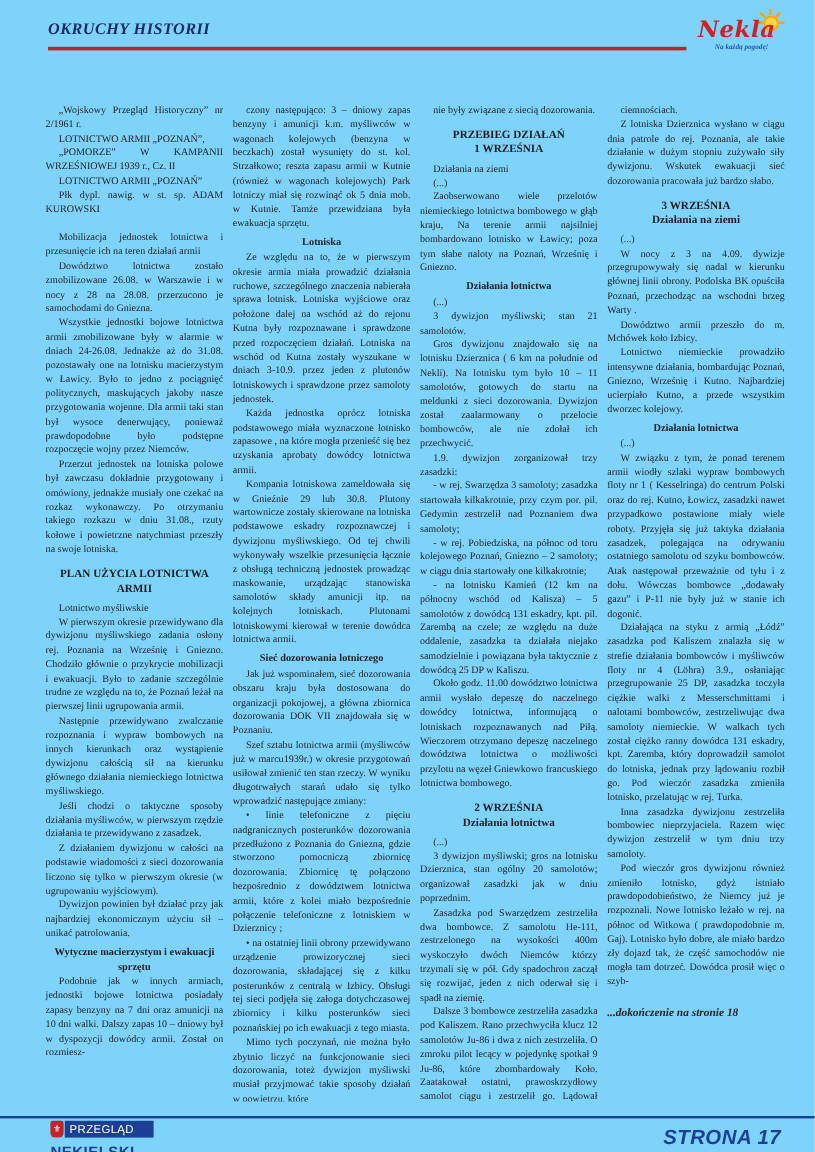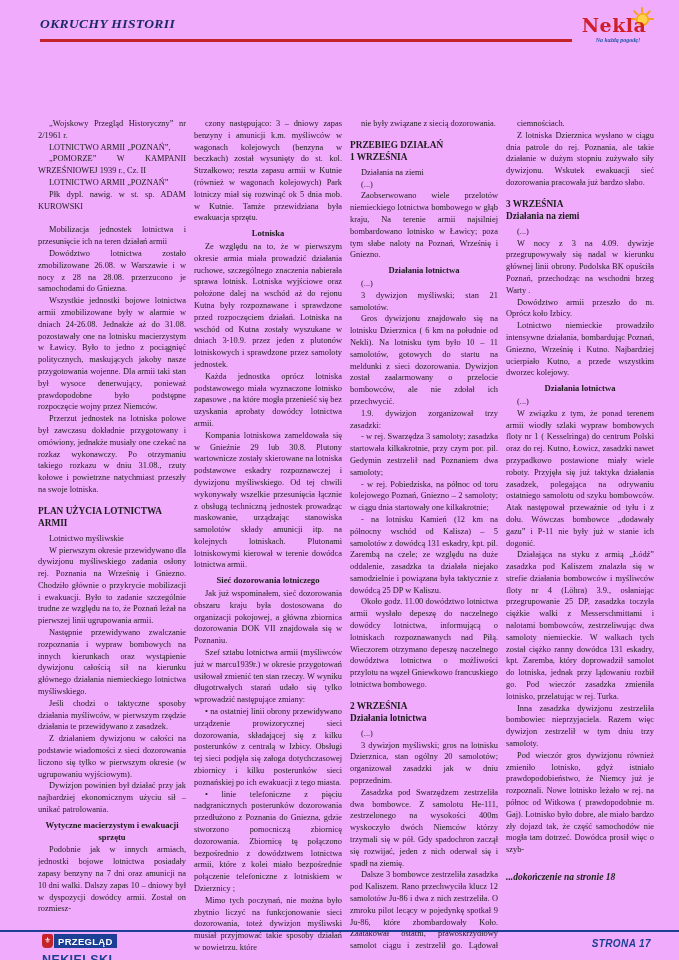--- a/index.html
+++ b/index.html
@@ -1,58 +1,58 @@
 <!DOCTYPE html>
 <html><head>
 <meta charset="utf-8">
 <style>
   html,body{margin:0;padding:0;background:#e9e9e9;}
-  .page{position:relative;width:679px;height:960px;background:#f0abfc;margin:0 auto;
+  .page{position:relative;width:679px;height:960px;background:#7dd3fc;margin:0 auto;
         font-family:"Liberation Serif","DejaVu Serif",serif;color:#1d1d1d;overflow:hidden;}
   
   .kicker{position:absolute;left:40px;top:16px;font-size:13.5px;font-weight:bold;font-style:italic;
           color:#1b2a66;letter-spacing:.4px;}
   .header-rule{position:absolute;left:40px;top:39px;width:532px;height:3px;background:#c4232a;}
   .nekla-logo{position:absolute;left:575px;top:6px;width:86px;height:42px;}
   .sun-icon{position:absolute;right:6px;top:0;width:26px;height:26px;}
   .sun-core{position:absolute;left:7px;top:7px;width:13px;height:13px;border-radius:50%;
             background:#ffd24a;box-shadow:0 0 0 1.5px #f7a21b inset;}
   .ray{position:absolute;left:12px;top:1px;width:2px;height:6px;background:#f7a21b;border-radius:1px;
        transform-origin:1px 12px;}
   .nekla-word{position:absolute;left:0;top:8px;width:78px;text-align:center;font-size:19px;
-              font-weight:bold;color:#d01f26;letter-spacing:.5px;
+              font-weight:bold;font-style:italic;color:#d01f26;letter-spacing:.5px;
               font-family:"DejaVu Serif",serif;}
   .nekla-tagline{position:absolute;left:0;top:31px;width:86px;text-align:center;font-size:6px;
                  font-weight:bold;font-style:italic;color:#1d57a8;}
   .title{position:absolute;left:0;top:44px;width:100%;margin:0;text-align:center;
          font-size:25px;font-weight:bold;color:#cd2127;letter-spacing:.3px;}
   
   .columns{position:absolute;left:38px;top:86px;width:616px;height:832px;display:flex;gap:8px;}
   .col{width:148px;height:832px;overflow:hidden;font-size:8.4px;line-height:11.8px;
-       text-align:justify;margin-top:32px;}
+       text-align:justify;}
   .col p{margin:0;text-indent:11px;}
-  .col .hb{font-weight:bold;text-align:left;text-indent:0;white-space:pre-line;
+  .col .hb{font-weight:bold;text-align:center;text-indent:0;white-space:pre-line;
            font-size:9.3px;line-height:12.5px;margin:9px 0 3px 0;}
   .col .hc{font-weight:bold;text-align:center;text-indent:0;font-size:8.6px;margin:4px 0 1px 0;}
   .col .gap{height:12px;}
   .col .cont{font-style:italic;font-weight:bold;text-align:left;text-indent:0;
              font-size:9.5px;margin-top:16px;color:#222;}
   
   .footer-rule{position:absolute;left:0px;top:930px;width:679px;height:2px;background:#1b3f94;}
   .footer-logo{position:absolute;left:42px;top:934px;}
   .crest-icon{display:inline-block;vertical-align:top;width:11px;height:14px;background:#c4232a;
               border-radius:2px 2px 4px 4px;color:#fff;font-size:8px;line-height:14px;
               text-align:center;margin-right:1px;}
   .przeglad{display:inline-block;vertical-align:top;background:#1b3f94;color:#fff;
-            font-family:"Liberation Sans",sans-serif;font-weight:bold;font-size:9.5px;
-            padding:2px 4px 1px 4px;letter-spacing:.3px;}
+            font-family:"Liberation Sans",sans-serif;font-weight:normal;font-size:9.5px;
+            padding:2px 16px 1px 4px;letter-spacing:.3px;}
   .nekielski{font-family:"Liberation Sans",sans-serif;font-weight:bold;font-size:12.5px;
              color:#1b3f94;letter-spacing:.4px;margin-top:1px;}
   .page-num{position:absolute;right:28px;top:938px;font-family:"Liberation Sans",sans-serif;
-            font-weight:bold;font-style:italic;font-size:10px;color:#1b3f94;letter-spacing:.4px;}
+            font-weight:bold;font-style:italic;font-size:17px;color:#1b3f94;letter-spacing:.4px;}
 </style>
 </head>
 <body>
 
 <div class="page">
 
   <div class="kicker">OKRUCHY HISTORII</div>
   <div class="header-rule"></div>
 
   <div class="nekla-logo">
@@ -94,22 +94,22 @@
       </div>
       <div class="col">
         <p>czony następująco: 3 – dniowy zapas benzyny i amunicji k.m. myśliwców w wagonach kolejowych (benzyna w beczkach) został wysunięty do st. kol. Strzałkowo; reszta zapasu armii w Kutnie (również w wagonach kolejowych) Park lotniczy miał się rozwinąć ok 5 dnia mob. w Kutnie. Tamże przewidziana była ewakuacja sprzętu.</p>
         <div class="hc">Lotniska</div>
         <p>Ze względu na to, że w pierwszym okresie armia miała prowadzić działania ruchowe, szczególnego znaczenia nabierała sprawa lotnisk. Lotniska wyjściowe oraz położone dalej na wschód aż do rejonu Kutna były rozpoznawane i sprawdzone przed rozpoczęciem działań. Lotniska na wschód od Kutna zostały wyszukane w dniach 3-10.9. przez jeden z plutonów lotniskowych i sprawdzone przez samoloty jednostek.</p>
         <p>Każda jednostka oprócz lotniska podstawowego miała wyznaczone lotnisko zapasowe , na które mogła przenieść się bez uzyskania aprobaty dowódcy lotnictwa armii.</p>
         <p>Kompania lotniskowa zameldowała się w Gnieźnie 29 lub 30.8. Plutony wartownicze zostały skierowane na lotniska podstawowe eskadry rozpoznawczej i dywizjonu myśliwskiego. Od tej chwili wykonywały wszelkie przesunięcia łącznie z obsługą techniczną jednostek prowadząc maskowanie, urządzając stanowiska samolotów składy amunicji itp. na kolejnych lotniskach. Plutonami lotniskowymi kierował w terenie dowódca lotnictwa armii.</p>
         <div class="hc">Sieć dozorowania lotniczego</div>
         <p>Jak już wspominałem, sieć dozorowania obszaru kraju była dostosowana do organizacji pokojowej, a główna zbiornica dozorowania DOK VII znajdowała się w Poznaniu.</p>
         <p>Szef sztabu lotnictwa armii (myśliwców już w marcu1939r.) w okresie przygotowań usiłował zmienić ten stan rzeczy. W wyniku długotrwałych starań udało się tylko wprowadzić następujące zmiany:</p>
+        <p>• linie telefoniczne z pięciu nadgranicznych posterunków dozorowania przedłużono z Poznania do Gniezna, gdzie stworzono pomocniczą zbiornicę dozorowania. Zbiornicę tę połączono bezpośrednio z dowództwem lotnictwa armii, które z kolei miało bezpośrednie połączenie telefoniczne z lotniskiem w Dzierznicy ;</p>
         <p>• na ostatniej linii obrony przewidywano urządzenie prowizorycznej sieci dozorowania, składającej się z kilku posterunków z centralą w Izbicy. Obsługi tej sieci podjęła się załoga dotychczasowej zbiornicy i kilku posterunków sieci poznańskiej po ich ewakuacji z tego miasta.</p>
-        <p>• linie telefoniczne z pięciu nadgranicznych posterunków dozorowania przedłużono z Poznania do Gniezna, gdzie stworzono pomocniczą zbiornicę dozorowania. Zbiornicę tę połączono bezpośrednio z dowództwem lotnictwa armii, które z kolei miało bezpośrednie połączenie telefoniczne z lotniskiem w Dzierznicy ;</p>
         <p>Mimo tych poczynań, nie można było zbytnio liczyć na funkcjonowanie sieci dozorowania, toteż dywizjon myśliwski musiał przyjmować takie sposoby działań w powietrzu, które</p>
       </div>
       <div class="col">
         <p>nie były związane z siecią dozorowania.</p>
         <div class="hb">PRZEBIEG DZIAŁAŃ
 1 WRZEŚNIA</div>
         <p>Działania na ziemi</p>
         <p>(...)</p>
         <p>Zaobserwowano wiele przelotów niemieckiego lotnictwa bombowego w głąb kraju, Na terenie armii najsilniej bombardowano lotnisko w Ławicy; poza tym słabe naloty na Poznań, Wrześnię i Gniezno.</p>
         <div class="hc">Działania lotnictwa</div>
@@ -128,21 +128,21 @@
         <p>Zasadzka pod Swarzędzem zestrzeliła dwa bombowce. Z samolotu He-111, zestrzelonego na wysokości 400m wyskoczyło dwóch Niemców którzy trzymali się w pół. Gdy spadochron zaczął się rozwijać, jeden z nich oderwał się i spadł na ziemię.</p>
         <p>Dalsze 3 bombowce zestrzeliła zasadzka pod Kaliszem. Rano przechwyciła klucz 12 samolotów Ju-86 i dwa z nich zestrzeliła. O zmroku pilot lecący w pojedynkę spotkał 9 Ju-86, które zbombardowały Koło. Zaatakował ostatni, prawoskrzydłowy samolot ciągu i zestrzelił go. Lądował prawie w zupełnych</p>
       </div>
       <div class="col">
         <p>ciemnościach.</p>
         <p>Z lotniska Dzierznica wysłano w ciągu dnia patrole do rej. Poznania, ale takie działanie w dużym stopniu zużywało siły dywizjonu. Wskutek ewakuacji sieć dozorowania pracowała już bardzo słabo.</p>
         <div class="hb">3 WRZEŚNIA
 Działania na ziemi</div>
         <p>(...)</p>
         <p>W nocy z 3 na 4.09. dywizje przegrupowywały się nadal w kierunku głównej linii obrony. Podolska BK opuściła Poznań, przechodząc na wschodni brzeg Warty .</p>
-        <p>Dowództwo armii przeszło do m. Oprócz koło Izbicy.</p>
+        <p>Dowództwo armii przeszło do m. Mchówek koło Izbicy.</p>
         <p>Lotnictwo niemieckie prowadziło intensywne działania, bombardując Poznań, Gniezno, Wrześnię i Kutno. Najbardziej ucierpiało Kutno, a przede wszystkim dworzec kolejowy.</p>
         <div class="hc">Działania lotnictwa</div>
         <p>(...)</p>
         <p>W związku z tym, że ponad terenem armii wiodły szlaki wypraw bombowych floty nr 1 ( Kesselringa) do centrum Polski oraz do rej. Kutno, Łowicz, zasadzki nawet przypadkowo postawione miały wiele roboty. Przyjęła się już taktyka działania zasadzek, polegająca na odrywaniu ostatniego samolotu od szyku bombowców. Atak następował przeważnie od tyłu i z dołu. Wówczas bombowce „dodawały gazu” i P-11 nie były już w stanie ich dogonić.</p>
         <p>Działająca na styku z armią „Łódź” zasadzka pod Kaliszem znalazła się w strefie działania bombowców i myśliwców floty nr 4 (Löhra) 3.9., osłaniając przegrupowanie 25 DP, zasadzka toczyła ciężkie walki z Messerschmittami i nalotami bombowców, zestrzeliwując dwa samoloty niemieckie. W walkach tych został ciężko ranny dowódca 131 eskadry, kpt. Zaremba, który doprowadził samolot do lotniska, jednak przy lądowaniu rozbił go. Pod wieczór zasadzka zmieniła lotnisko, przelatując w rej. Turka.</p>
         <p>Inna zasadzka dywizjonu zestrzeliła bombowiec nieprzyjaciela. Razem więc dywizjon zestrzelił w tym dniu trzy samoloty.</p>
         <p>Pod wieczór gros dywizjonu również zmieniło lotnisko, gdyż istniało prawdopodobieństwo, że Niemcy już je rozpoznali. Nowe lotnisko leżało w rej. na północ od Witkowa ( prawdopodobnie m. Gaj). Lotnisko było dobre, ale miało bardzo zły dojazd tak, że część samochodów nie mogła tam dotrzeć. Dowódca prosił więc o szyb-</p>
         <div class="cont">...dokończenie na stronie 18</div>
       </div>
     </div>

